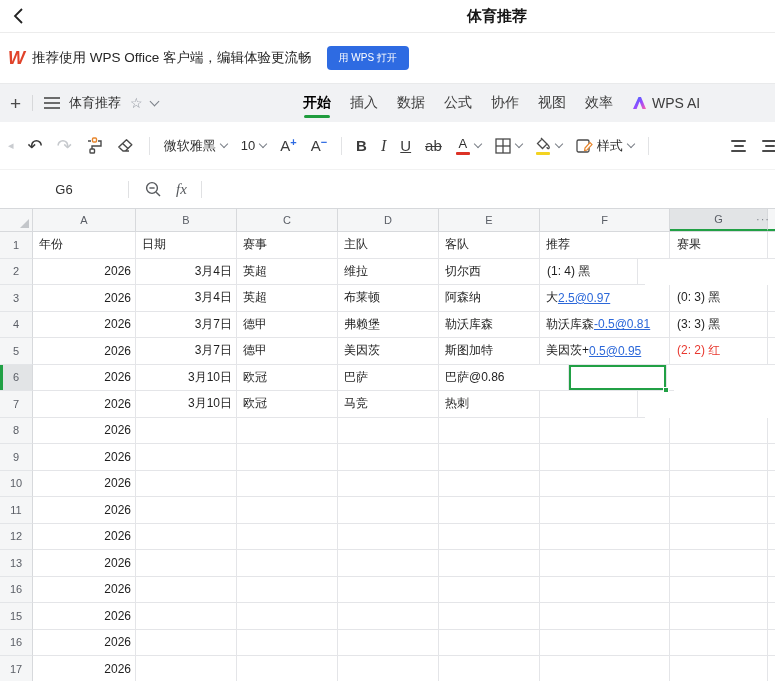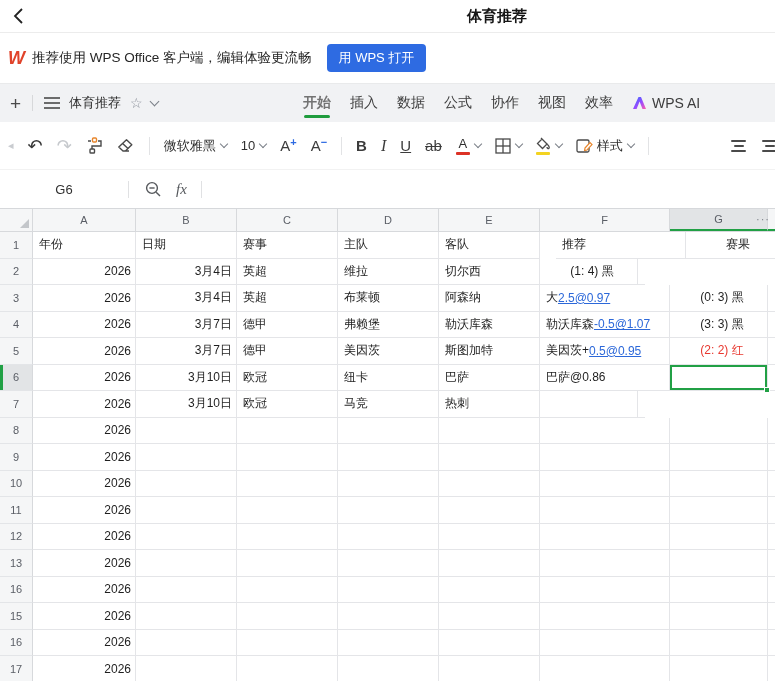--- a/index.html
+++ b/index.html
@@ -10,35 +10,35 @@
   .titlebar { position:relative; height:33px; background:#fff; border-bottom:1px solid #ececec; }
   .back { position:absolute; left:10px; top:7px; width:18px; height:18px; cursor:pointer; }
   .page-title { position:absolute; left:497px; top:7px; transform:translateX(-50%);
     font-size:15px; font-weight:700; color:#171717; white-space:nowrap; }
 
   
   .banner { height:51px; background:#fff; border-bottom:1px solid #e9eaeb;
     display:flex; align-items:center; padding-left:8px; }
   .wps-w { font-size:18px; font-weight:800; color:#e0432a; font-style:italic; line-height:1; }
   .banner-text { margin-left:7px; font-size:13.5px; color:#262626; }
-  .banner-btn { margin-left:15px; background:#2e6be2; color:#fff; font-size:13px;
+  .banner-btn { margin-left:15px; background:#2e6be2; color:#fff; font-size:10px;
     padding:5px 12px; border-radius:4px; border:none; cursor:pointer; white-space:nowrap; }
 
   
   .tabrow { position:relative; height:38px; background:#f1f2f4; display:flex; align-items:center; padding-left:10px; }
   .plus { font-size:19px; color:#4a4a4a; line-height:1; cursor:pointer; }
   .vdiv { width:1px; height:16px; background:#d7d8da; margin:0 11px; }
   .doc-name { font-size:13px; color:#2f2f2f; margin-left:9px; }
   .star { font-size:14px; color:#8a8f99; margin-left:9px; cursor:pointer; line-height:1; }
   .chev { width:7px; height:7px; border-right:1.3px solid #7a7f87; border-bottom:1.3px solid #7a7f87;
     transform:rotate(45deg); display:inline-block; margin-left:8px; margin-top:-4px; }
   .chev.sm { margin-left:5px; width:6px; height:6px; }
   .tabs { position:absolute; left:303px; top:0; height:100%; display:flex; gap:19px; align-items:stretch; }
   .tab { position:relative; display:flex; align-items:center; font-size:14px; color:#3d3d3d; cursor:pointer; white-space:nowrap; }
-  .tab.active { color:#737373; font-weight:700;text-align:center; }
+  .tab.active { color:#000000; font-weight:700;text-align:center; }
   .tab.active::after { content:""; position:absolute; left:50%; transform:translateX(-50%);
     bottom:4px; width:26px; height:3px; border-radius:2px; background:#1f9c3d; }
   .ai-tab { display:flex; align-items:center; gap:5px; }
 
   
   .toolbar { height:48px; background:#fff; display:flex; align-items:center;
     padding:0 8px 0 8px; gap:14px; border-bottom:1px solid #f2f2f2; overflow:hidden; }
   .tb { display:flex; align-items:center; color:#3c3c3c; cursor:pointer; flex:none; }
   .tri-left { color:#c9ccd0; font-size:11px; }
   .undo { font-size:18px; color:#3a3a3a; }
@@ -87,21 +87,21 @@
   .row { display:flex; height:26.5px; background:#fff; }
   .rh { width:33px; flex:none; background:#f5f6f7; border-right:1px solid #d7d9dc;
     border-bottom:1px solid #e3e5e8; display:flex; align-items:center; justify-content:center;
     font-size:11px; color:#5a5e66; cursor:pointer; }
   .rh.selrow { background:#e2e4e6; box-shadow:inset 3px 0 0 #21a045; }
   .cell { flex:none; border-right:1px solid #e4e5e8; border-bottom:1px solid #e4e5e8;
     font-size:12px; color:#1f1f1f; display:flex; align-items:center; overflow:hidden;
     white-space:nowrap; cursor:cell; }
   .cell.num { justify-content:flex-end; padding-right:4px; }
   .cell.txt { justify-content:flex-start; padding-left:6px; }
-  .cell.res { justify-content:center; padding-left:7px; }
+  .cell.res { justify-content:flex-start; padding-left:7px; }
   .cell.sliver { border-right:none; cursor:default; }
   .cell .link { color:#2c68d9; text-decoration:underline; }
   .cell .redtxt { color:#e8382f; }
   .cell.sel { position:relative; box-shadow:inset 0 0 0 2px #21a045; overflow:visible; z-index:1; }
   .cell.sel .handle { position:absolute; right:-3px; bottom:-3px; width:6px; height:6px;
     background:#21a045; border:1px solid #fff; z-index:2; }
 </style>
 </head>
 <body>
 
@@ -272,21 +272,21 @@
       <div class="more-dots">···</div>
     </div>
   <div id="rows-holder">
       <div class="row">
         <div class="rh">1</div>
         <div class="cell txt" style="width: 103px;">年份</div>
         <div class="cell txt" style="width: 101px;">日期</div>
         <div class="cell txt" style="width: 101px;">赛事</div>
         <div class="cell txt" style="width: 101px;">主队</div>
         <div class="cell txt" style="width: 101px;">客队</div>
-        <div class="cell txt" style="width: 130px; margin-left: 16px;">
+        <div class="cell txt" style="width: 130px;">
           <span>推荐</span>
         </div>
         <div class="cell res" style="width: 98px;">
           <span>赛果</span>
         </div>
         <div class="cell sliver" style="width: 7px;"></div>
       </div>
       <div class="row">
         <div class="rh">2</div>
         <div class="cell num" style="width: 103px;">2026</div>
@@ -317,21 +317,21 @@
       </div>
       <div class="row">
         <div class="rh">4</div>
         <div class="cell num" style="width: 103px;">2026</div>
         <div class="cell num" style="width: 101px;">3月7日</div>
         <div class="cell txt" style="width: 101px;">德甲</div>
         <div class="cell txt" style="width: 101px;">弗赖堡</div>
         <div class="cell txt" style="width: 101px;">勒沃库森</div>
         <div class="cell txt" style="width: 130px;">
           <span>勒沃库森</span>
-          <span class="link">-0.5@1.07</span>
+          <span class="link">-0.5@0.81</span>
         </div>
         <div class="cell res" style="width: 98px;">
           <span>(3: 3) 黑</span>
         </div>
         <div class="cell sliver" style="width: 7px;"></div>
       </div>
       <div class="row">
         <div class="rh">5</div>
         <div class="cell num" style="width: 103px;">2026</div>
         <div class="cell num" style="width: 101px;">3月7日</div>
@@ -345,21 +345,20 @@
         <div class="cell res" style="width: 98px;">
           <span class="redtxt">(2: 2) 红</span>
         </div>
         <div class="cell sliver" style="width: 7px;"></div>
       </div>
       <div class="row">
         <div class="rh selrow">6</div>
         <div class="cell num" style="width: 103px;">2026</div>
         <div class="cell num" style="width: 101px;">3月10日</div>
         <div class="cell txt" style="width: 101px;">欧冠</div>
-        <div class="cell txt" style="width: 101px;">纽卡</div>
         <div class="cell txt" style="width: 101px;">巴萨</div>
         <div class="cell txt" style="width: 130px;">
           <span>巴萨@0.86</span>
         </div>
         <div class="cell res sel" style="width: 98px;">
           <div class="handle"></div>
         </div>
         <div class="cell sliver" style="width: 7px;"></div>
       </div>
       <div class="row">

